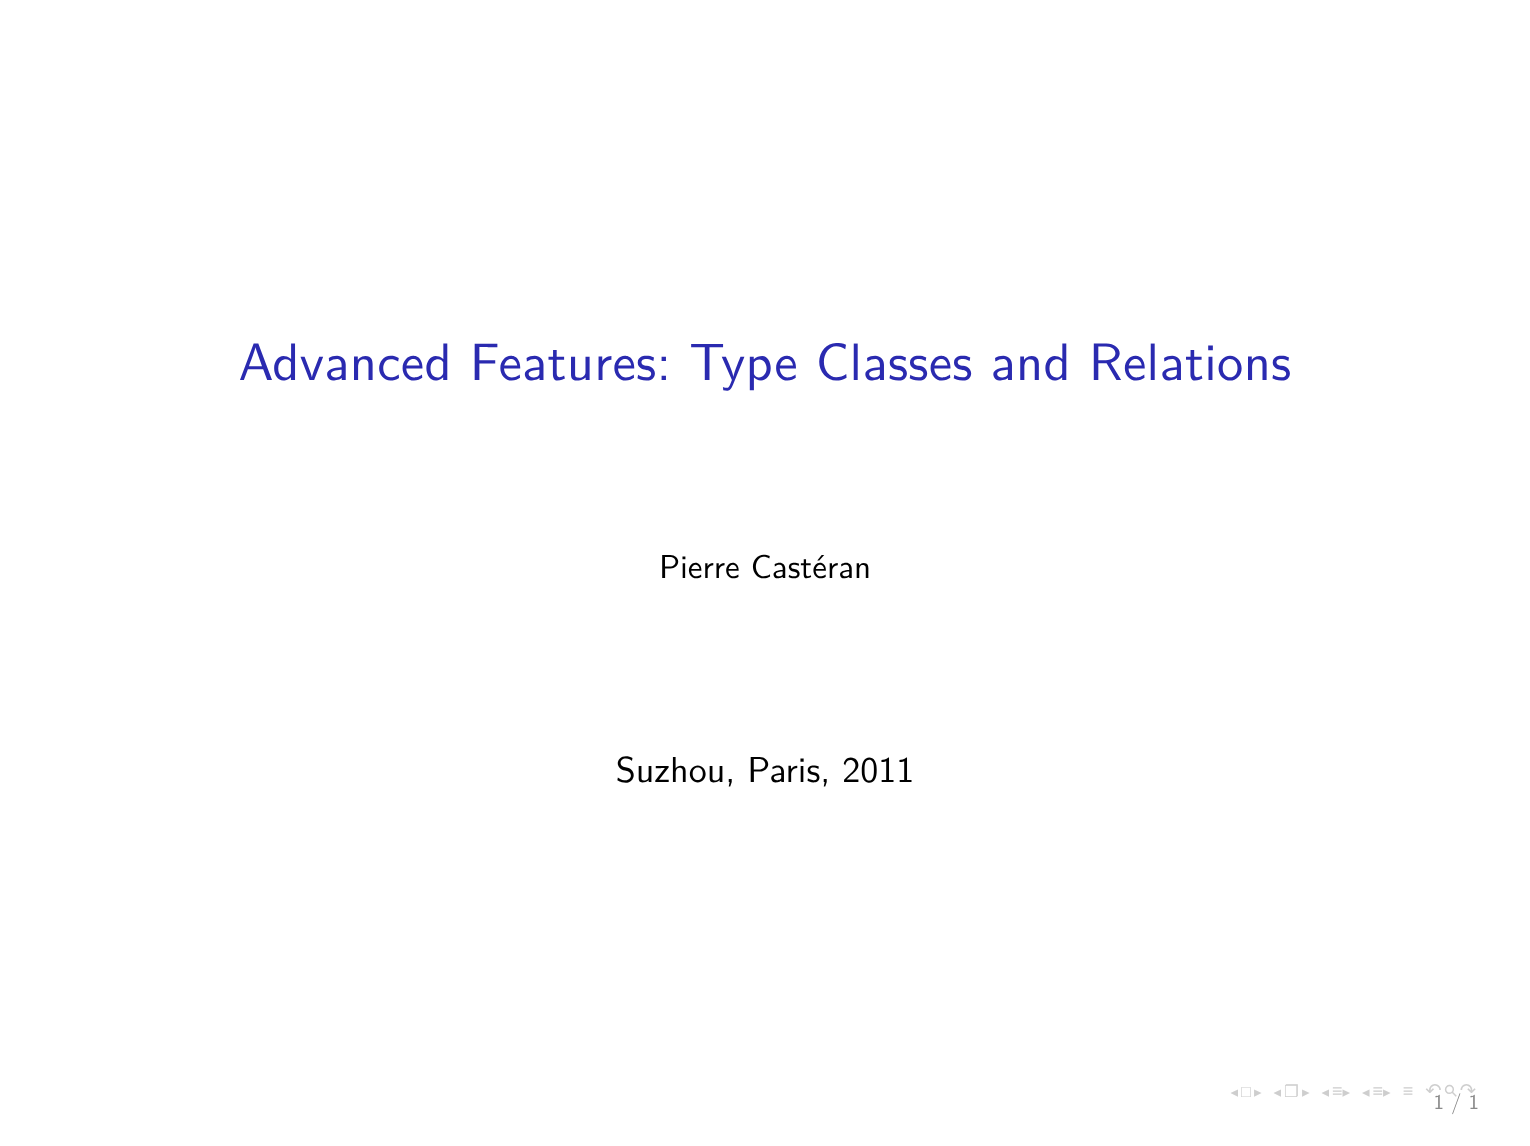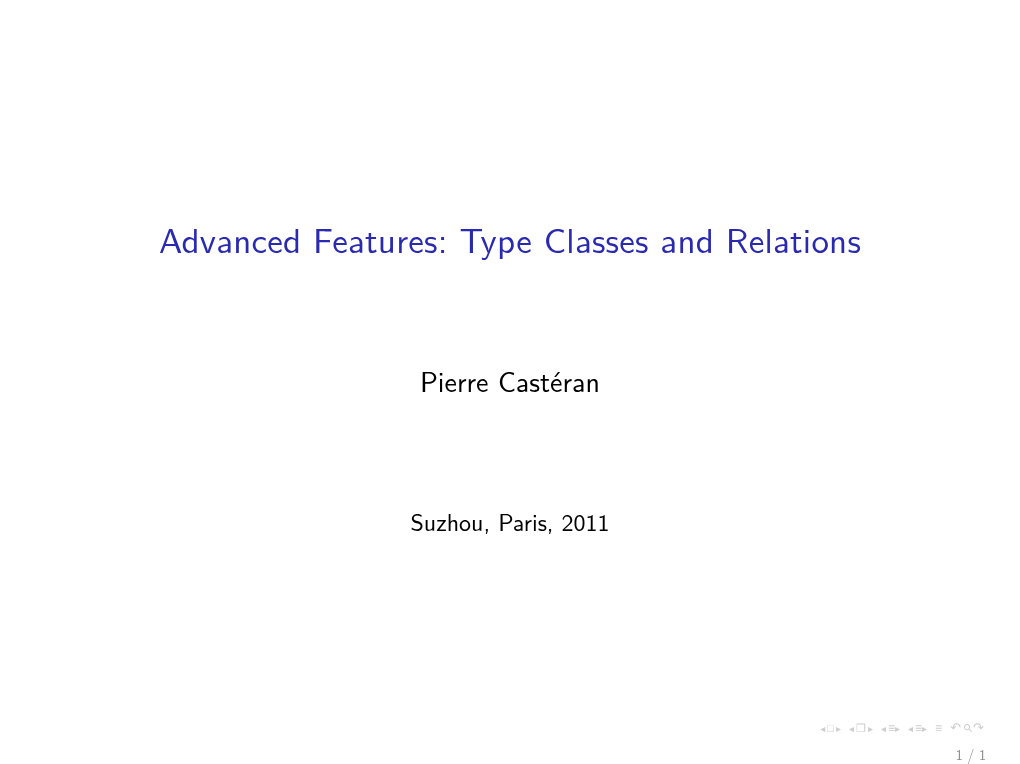--- a/index.html
+++ b/index.html
@@ -25,21 +25,21 @@
     }
     .title {
       color: #2a2ab0;
       font-size: 35px;
       font-weight: 400;
       text-align: right;
       letter-spacing: 0.2px;
     }
     .author {
       color: #000000;
-      font-size: 28px;
+      font-size: 22px;
       font-weight: 400;
       text-align: left;
       margin-top: 96px;
     }
     .venue {
       color: #000000;
       font-size: 24px;
       font-weight: 400;
       text-align: left;
       margin-top: 102px;
@@ -68,21 +68,21 @@
     .nav-square::before { content: "□"; font-size: 11px; }
     .nav-layers::before { content: "❐"; font-size: 11px; }
     .nav-triple1::before { content: "≡"; font-size: 12px; letter-spacing: -2px; }
     .nav-triple2::before { content: "≡"; font-size: 12px; letter-spacing: -2px; }
     .nav-single-triple::before { content: "≡"; font-size: 12px; }
     .nav-undo::before { content: "↶"; font-size: 13px; }
     .nav-search::before { content: "⚲"; font-size: 11px; display:inline-block; transform: rotate(-45deg);}
     .nav-redo::before { content: "↷"; font-size: 13px; }
     .page-num {
       position: absolute;
-      bottom: 0;
+      bottom: 20px;
       right: 34px;
       color: #8a8a8a;
       font-size: 14px;
       font-family: "Latin Modern Sans", "Trebuchet MS", sans-serif;
     }
   </style>
 </head>
 <body>
 
 <div class="slide">

